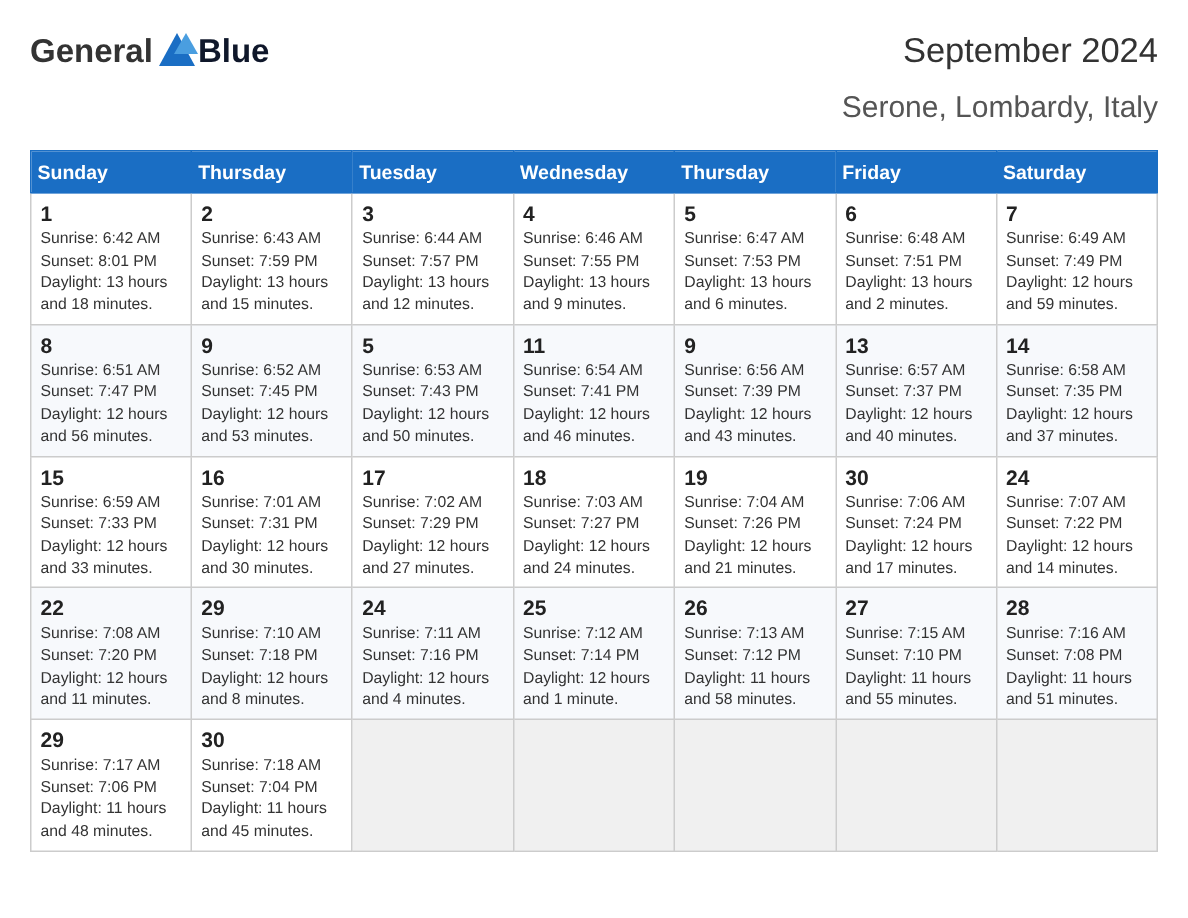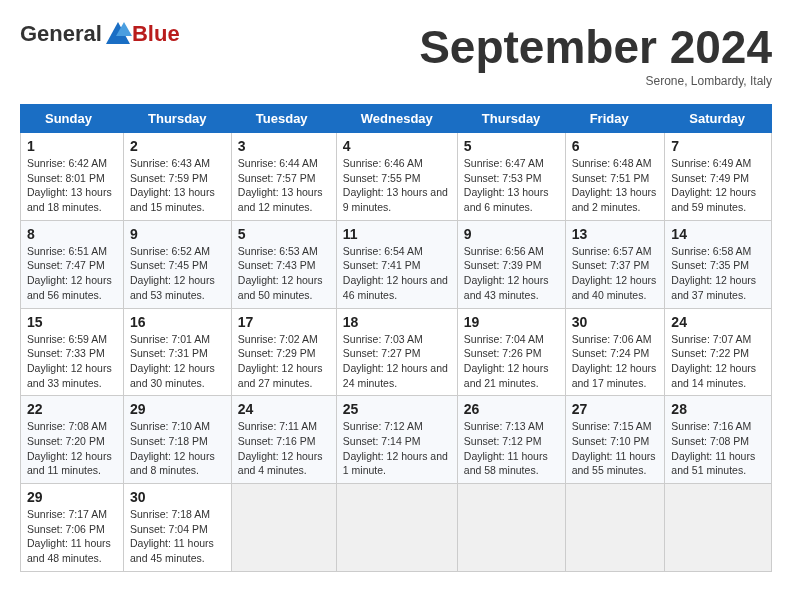--- a/index.html
+++ b/index.html
@@ -22,49 +22,50 @@
       align-items: flex-start;
     }
     .logo-text {
       display: flex;
       align-items: center;
       font-size: 22px;
       font-weight: bold;
       color: #333;
     }
     .logo-general { color: #333; }
-    .logo-blue { color: #b91c1c; }
+    .logo-blue { color: #0f172a; }
     .logo-icon {
       width: 28px;
       height: 28px;
       margin-left: 2px;
     }
     .title-block {
       text-align: right;
     }
     .month-title {
-      font-size: 46px;
-      font-weight: bold;
+      font-size: 23px;
+      font-weight: normal;
       color: #333;
     }
     .location {
-      font-size: 12px;
+      font-size: 20px;
       color: #555;
-      margin-top: 0;
+      margin-top: 14px;
+      text-align: center;
     }
     .calendar {
       width: 100%;
       border-collapse: collapse;
       font-size: 11px;
     }
     .calendar th {
       background-color: #1a6ec4;
       color: #fff;
       text-align: left;
-      padding: 6px 24px;
+      padding: 6px 4px;
       font-size: 13px;
       font-weight: bold;
       border: 1px solid #1a6ec4;
     }
     .calendar td {
       border: 1px solid #ccc;
       vertical-align: top;
       padding: 5px 6px;
       width: 108px;
       min-height: 80px;

